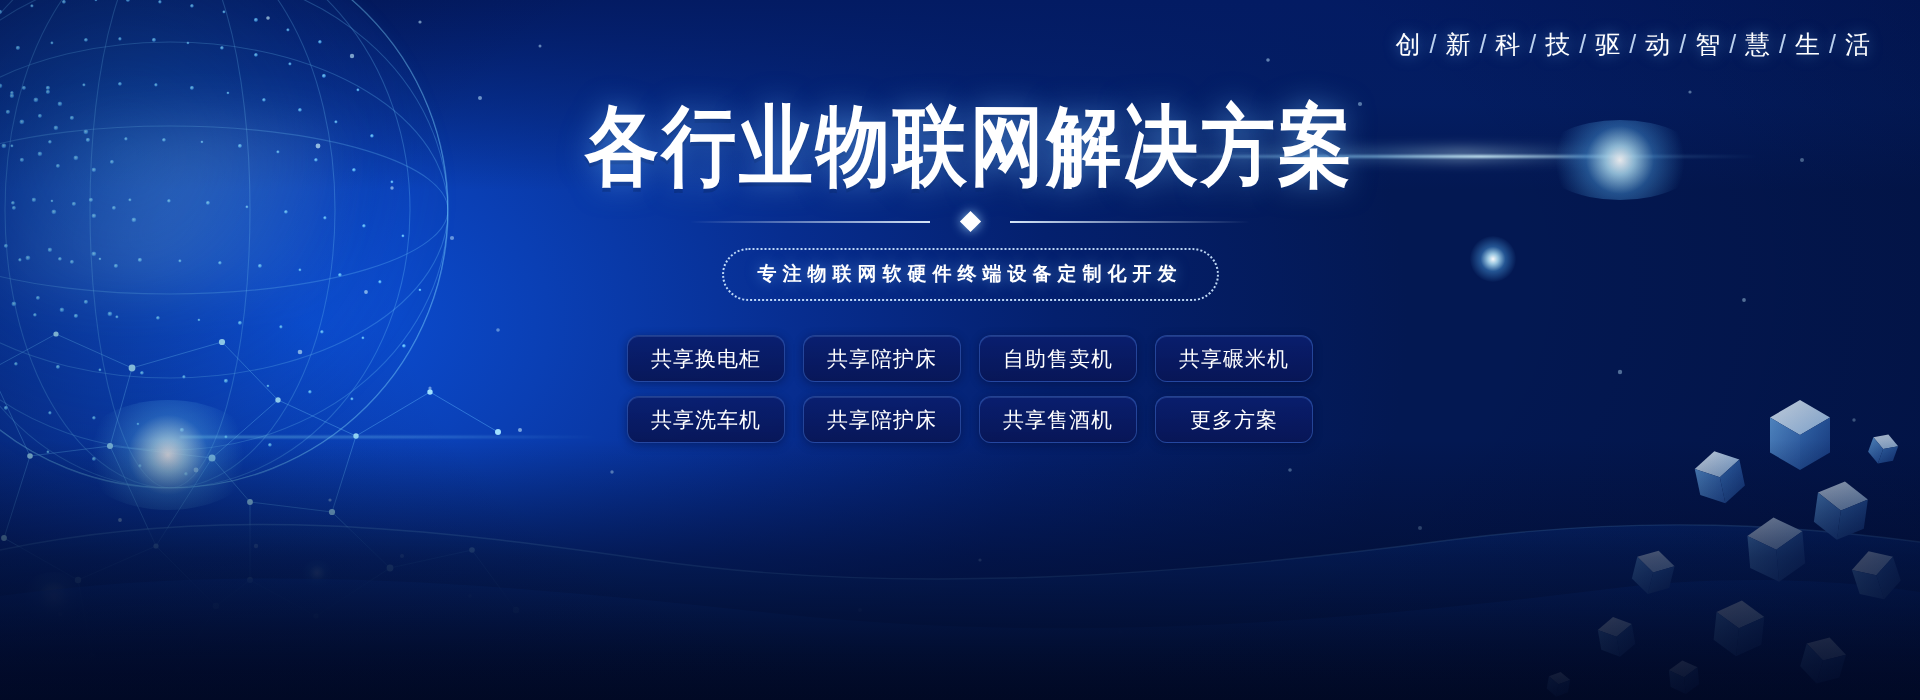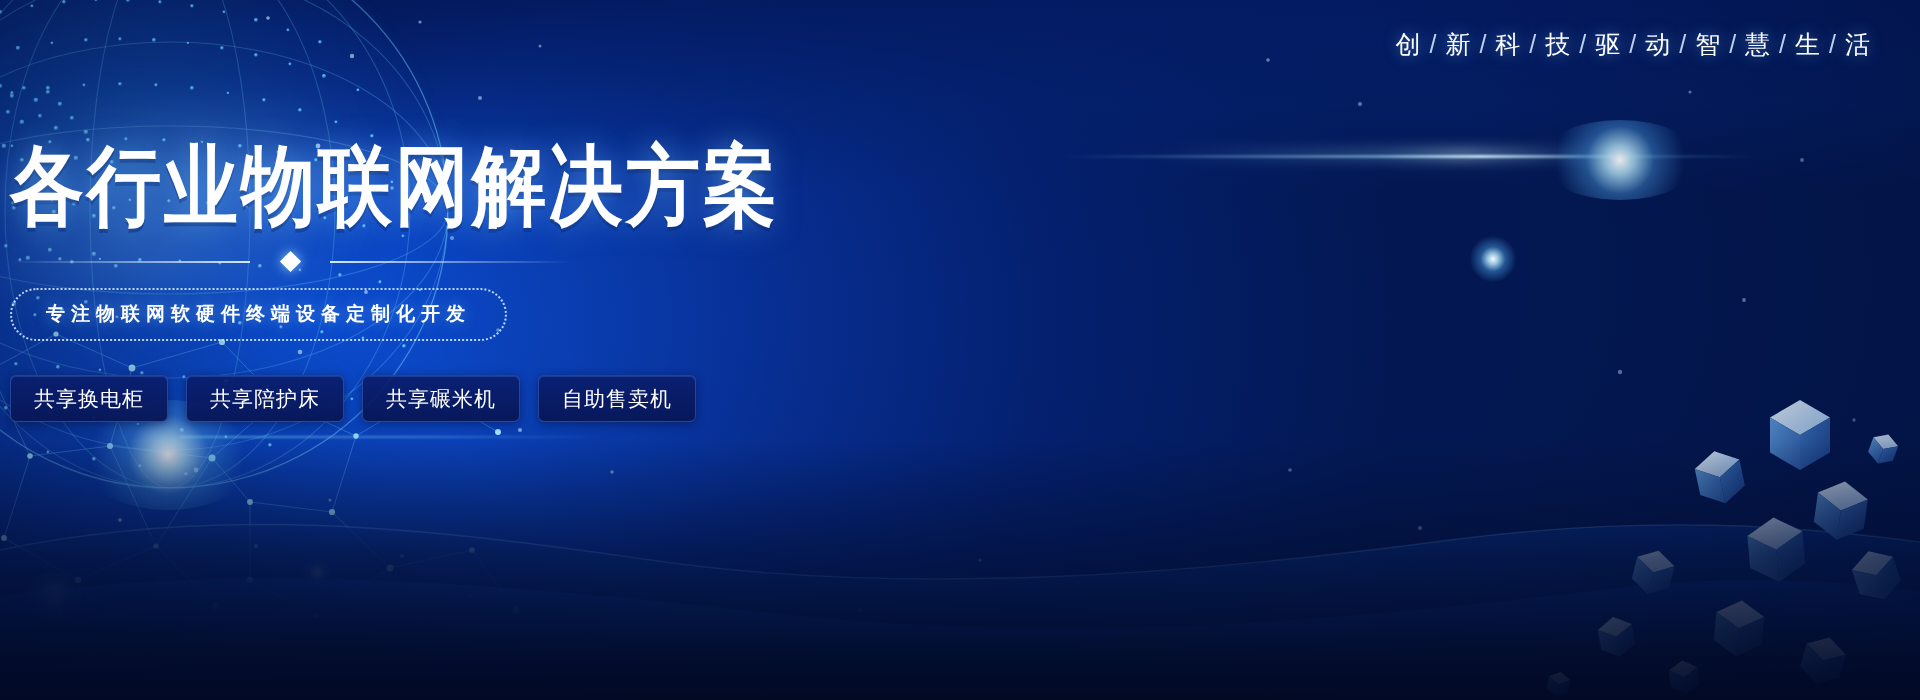--- a/index.html
+++ b/index.html
@@ -114,22 +114,21 @@
     margin: 0 7px;
     font-weight: 300;
   }
 
   .center-block {
     position: absolute;
     left: 0; right: 0;
     top: 102px;
     display: flex;
     flex-direction: column;
-    align-items: flex-start;
-    margin-top: 40px;
+    align-items: center;
   }
 
   .headline {
     position: relative;
     left: 10px;
     color: #ffffff;
     font-family: "DejaVu Sans", "Liberation Sans", sans-serif;
     font-size: 74px;
     font-weight: 700;
     letter-spacing: 3px;
@@ -196,21 +195,21 @@
     display: flex;
     gap: 18px;
   }
   .chip {
     min-width: 158px;
     height: 47px;
     padding: 0 22px;
     display: flex;
     align-items: center;
     justify-content: center;
-    border-radius: 6px;
+    border-radius: 12px;
     color: #ffffff;
     font-size: 21px;
     letter-spacing: 1px;
     white-space: nowrap;
     background: linear-gradient(180deg, rgba(10,30,110,0.92) 0%, rgba(8,22,86,0.95) 100%);
     border: 1px solid rgba(90,150,255,0.35);
     box-shadow: inset 0 1px 0 rgba(140,190,255,0.18), 0 2px 10px rgba(0,10,50,0.45);
     cursor: pointer;
   }
 </style>
@@ -678,19 +677,25 @@
       <span class="dv-diamond"></span>
       <span class="dv-line right"></span>
     </div>
 
     <div class="subtitle-pill">专注物联网软硬件终端设备定制化开发</div>
 
     <div class="chips">
         <div class="chip-row">
           <div class="chip">共享换电柜</div>
           <div class="chip">共享陪护床</div>
+          <div class="chip">自助售卖机</div>
           <div class="chip">共享碾米机</div>
-          <div class="chip">自助售卖机</div>
+        </div>
+        <div class="chip-row">
+          <div class="chip">共享洗车机</div>
+          <div class="chip">共享陪护床</div>
+          <div class="chip">共享售酒机</div>
+          <div class="chip">更多方案</div>
         </div>
       </div>
   </div>
 
 </div>
 
 </body></html>

